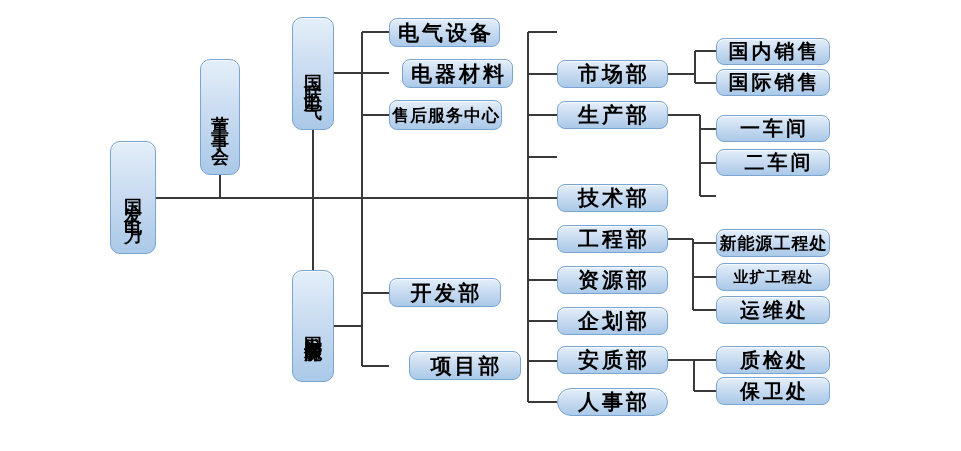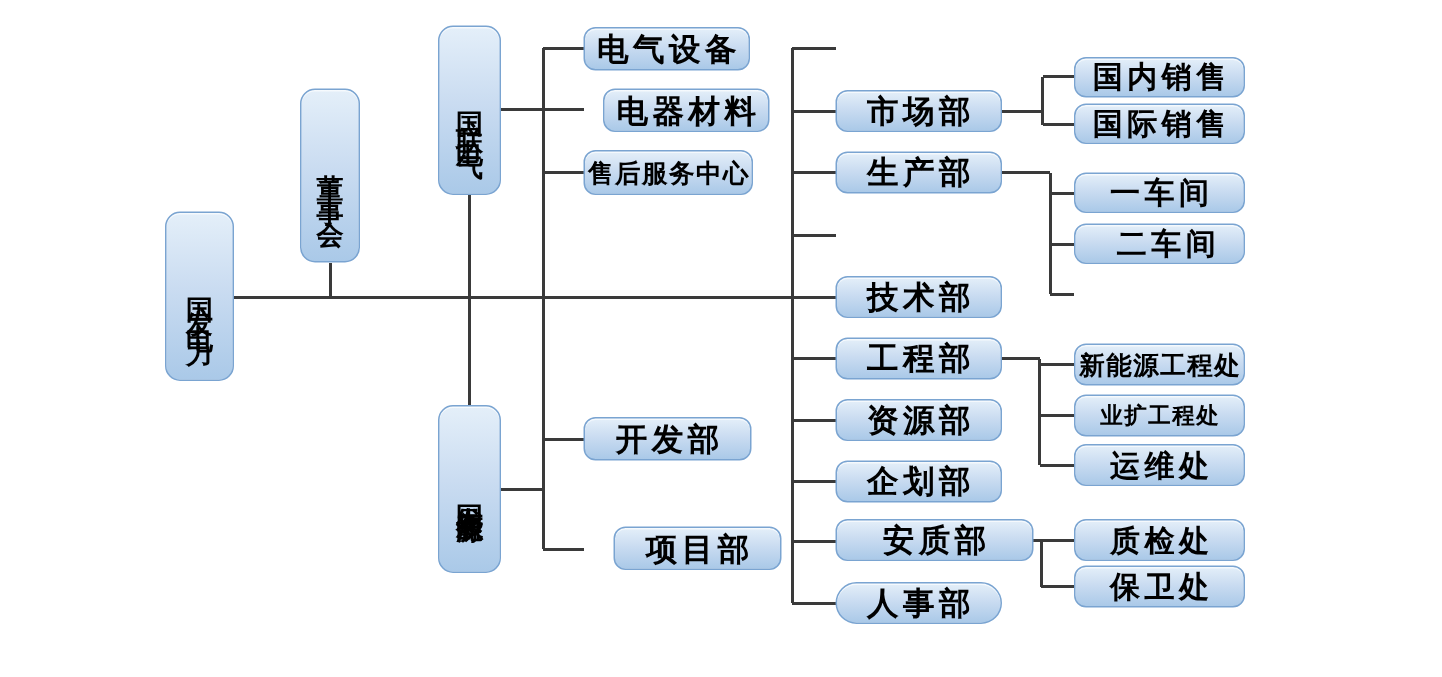--- a/index.html
+++ b/index.html
@@ -102,21 +102,21 @@
   <div class="node hbox small" style="left:389px;top:100px;width:113px;height:30px;">售后服务中心</div>
   <div class="node hbox" style="left:389px;top:278px;width:112px;height:29px;">开发部</div>
   <div class="node hbox" style="left:389px;top:351px;width:112px;height:29px;margin-left:20px;">项目部</div>
 
   <div class="node hbox" style="left:557px;top:60px;width:111px;height:28px;">市场部</div>
   <div class="node hbox" style="left:557px;top:101px;width:111px;height:28px;">生产部</div>
   <div class="node hbox" style="left:557px;top:184px;width:111px;height:28px;text-align:right;">技术部</div>
   <div class="node hbox" style="left:557px;top:225px;width:111px;height:28px;">工程部</div>
   <div class="node hbox" style="left:557px;top:266px;width:111px;height:28px;">资源部</div>
   <div class="node hbox" style="left:557px;top:307px;width:111px;height:28px;">企划部</div>
-  <div class="node hbox" style="left:557px;top:346px;width:132px;height:28px;">安质部</div>
+  <div class="node hbox" style="left:557px;top:346px;width:111px;height:28px;">安质部</div>
   <div class="node hbox" style="left:557px;top:388px;width:111px;height:28px;border-radius:14px;">人事部</div>
 
   <div class="node hbox leaf" style="left:716px;top:38px;width:114px;height:27px;">国内销售</div>
   <div class="node hbox leaf" style="left:716px;top:69px;width:114px;height:27px;">国际销售</div>
   <div class="node hbox leaf" style="left:716px;top:115px;width:114px;height:27px;">一车间</div>
   <div class="node hbox leaf" style="left:716px;top:149px;width:114px;height:27px;padding-left:12px;">二车间</div>
   <div class="node hbox small" style="left:716px;top:229px;width:114px;height:28px;">新能源工程处</div>
   <div class="node hbox mid" style="left:716px;top:263px;width:114px;height:28px;">业扩工程处</div>
   <div class="node hbox leaf" style="left:716px;top:296px;width:114px;height:28px;">运维处</div>
   <div class="node hbox leaf" style="left:716px;top:346px;width:114px;height:28px;">质检处</div>

